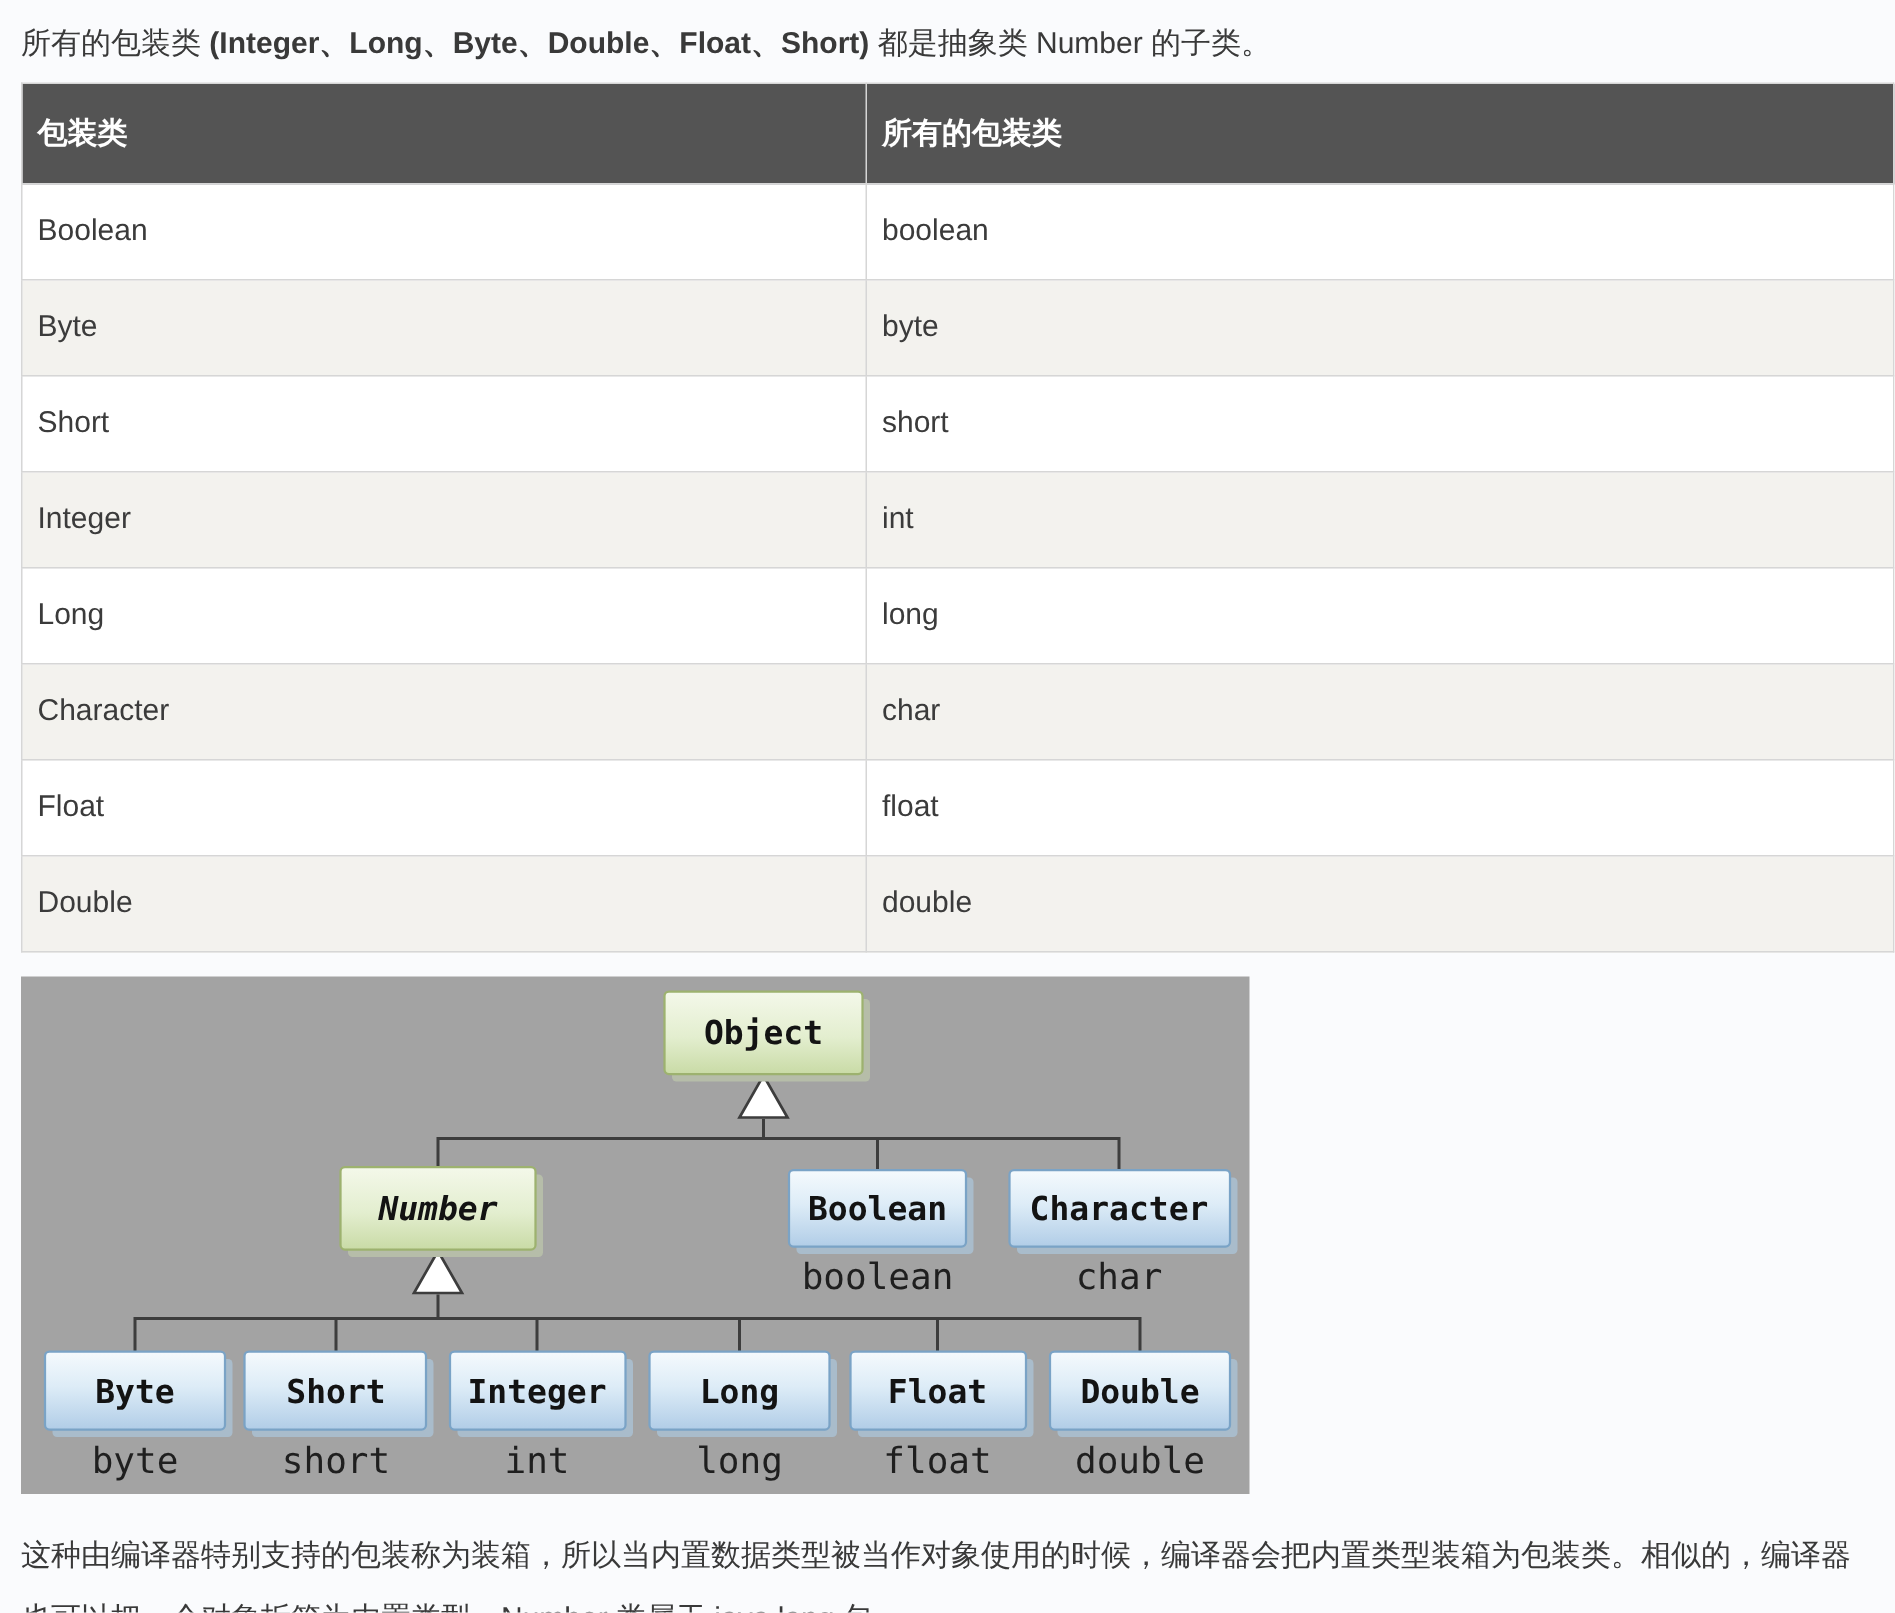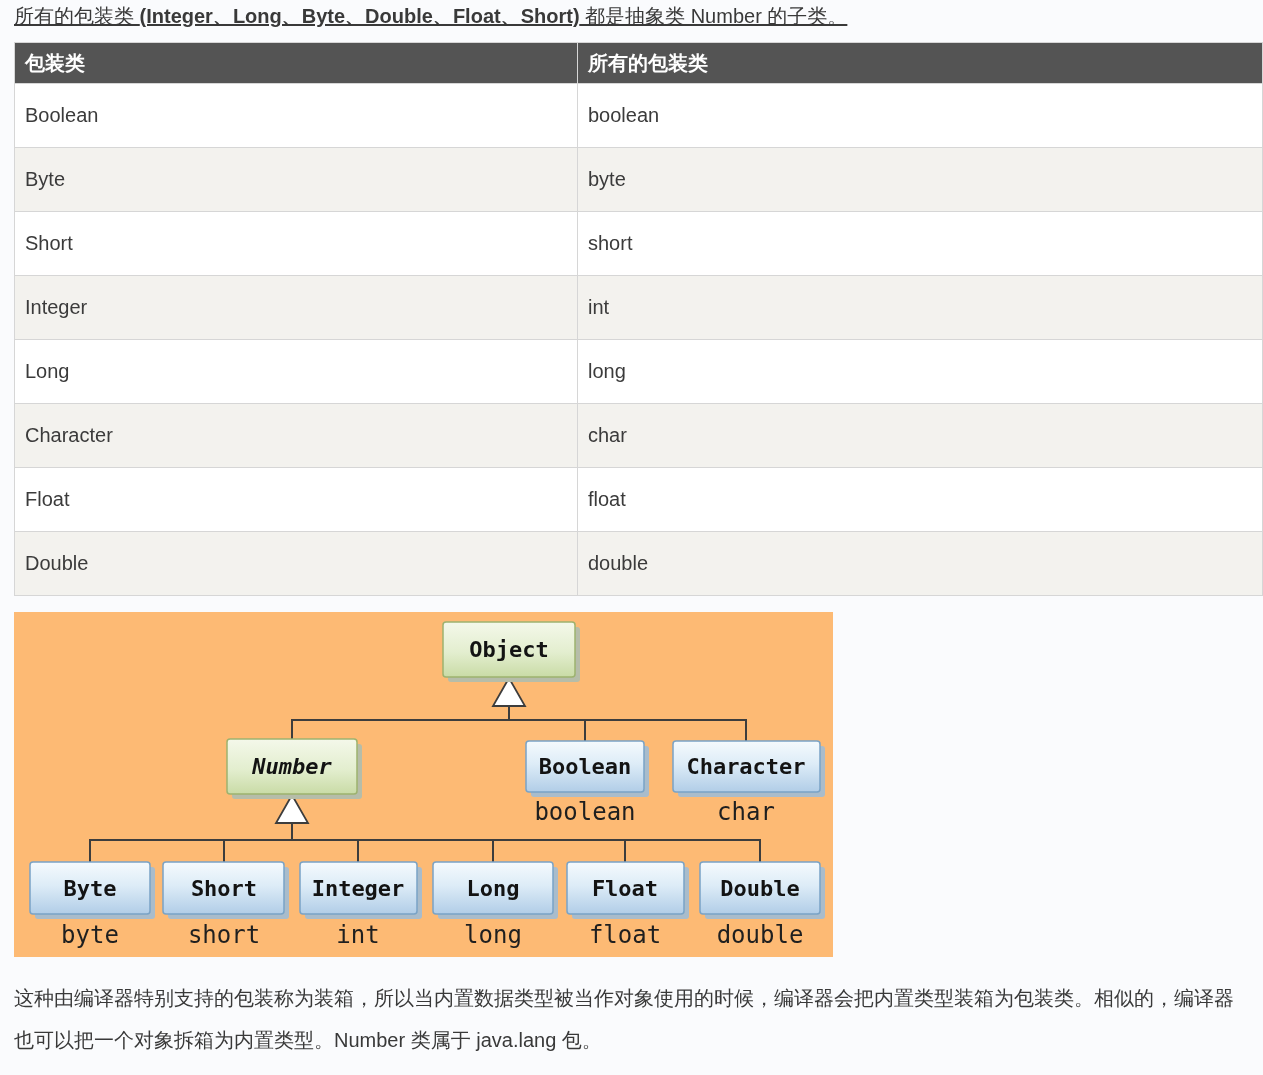--- a/index.html
+++ b/index.html
@@ -8,25 +8,24 @@
     overflow: hidden;
     background: #fafbfd;
     font-family: "Liberation Sans", "DejaVu Sans", sans-serif;
     color: #3b3b3b;
   }
   .page { padding-left: 14px; }
 
   
   p.intro {
     margin: 0;
-    padding: 2px 14px 12px 0;
+    padding: 15px 14px 12px 0;
     font-size: 20px;
     line-height: 28px;
     color: #393939;
-    text-decoration: underline;
   }
   p.intro b { font-weight: bold; }
   p.outro {
     margin: 0;
     padding: 20px 14px 0 0;
     font-size: 20px;
     line-height: 42px;
     color: #393939;
     width: 1235px;
   }
@@ -37,39 +36,39 @@
     width: 1249px;
     table-layout: fixed;
     font-size: 20px;
   }
   table.wrapper-table col.col1 { width: 563px; }
   table.wrapper-table th {
     background: #545454;
     color: #ffffff;
     font-weight: bold;
     text-align: left;
-    padding: 4px 10px;
+    padding: 17px 10px;
     line-height: 32px;
     border: 1px solid #d6d6d6;
   }
   table.wrapper-table td {
     padding: 16px 10px 17px 10px;
     line-height: 30px;
     border: 1px solid #d6d6d6;
     background: #ffffff;
     color: #3b3b3b;
   }
   table.wrapper-table tbody tr:nth-child(even) td { background: #f3f2ee; }
 
   
   .diagram {
     margin-top: 16px;
     width: 819px;
     height: 345px;
-    background: #fdba74;
+    background: #a3a3a3;
   }
   .conn { stroke: #3d3d3d; stroke-width: 2; fill: none; }
   .tri  { fill: #ffffff; stroke: #3d3d3d; stroke-width: 1.8; }
   .box  { stroke-width: 1.5; }
   .green { fill: url(#greenGrad); stroke: #9db26f; }
   .blue  { fill: url(#blueGrad);  stroke: #7aa3c6; }
   .shadow-g { fill: #b6bda9; }
   .shadow-b { fill: #a9bccb; }
   .label {
     font-family: "DejaVu Sans Mono", "Liberation Mono", monospace;

